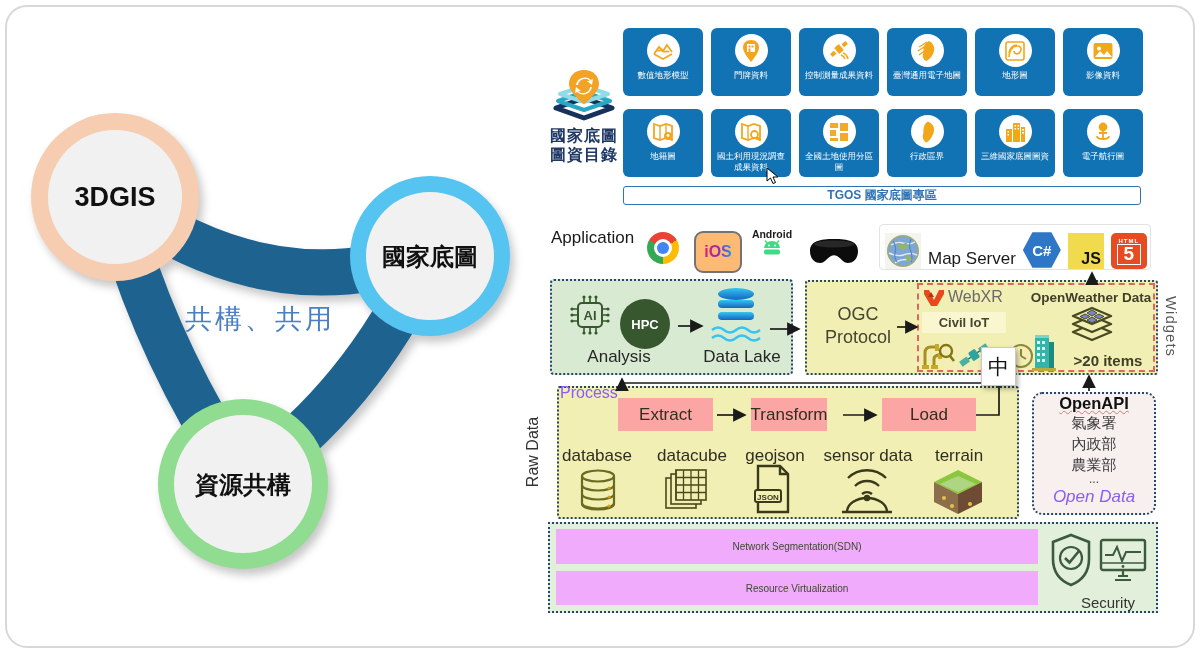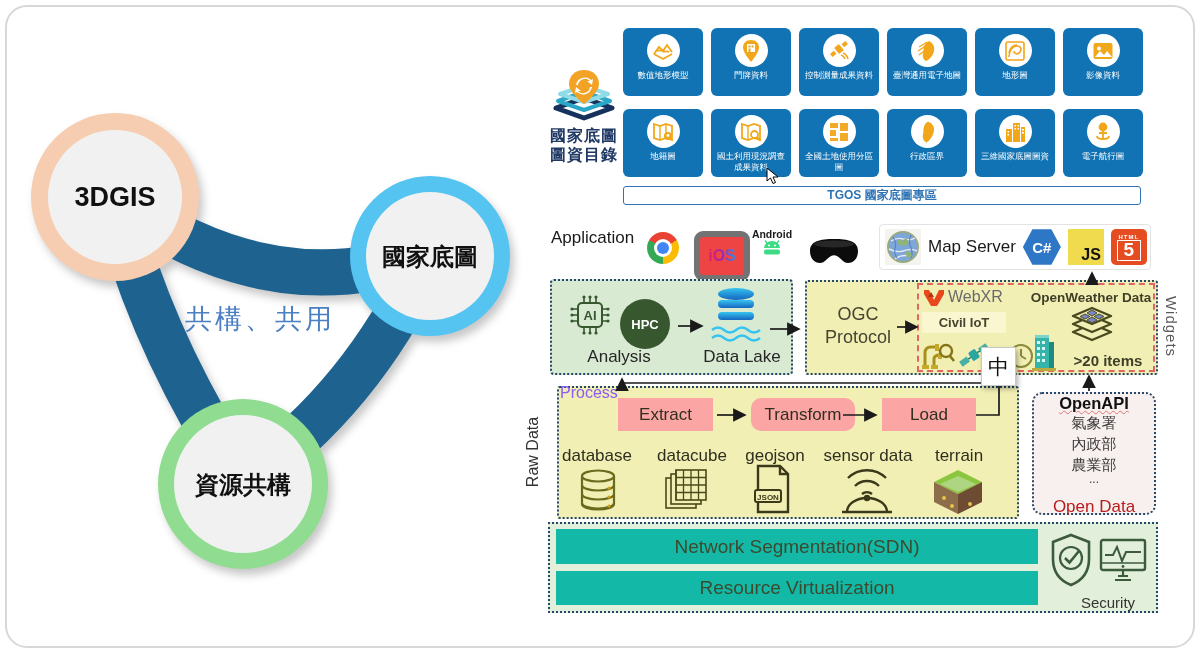--- a/index.html
+++ b/index.html
@@ -21,25 +21,25 @@
   .tile .circ{width:33px;height:33px;border-radius:50%;background:#fff;margin-top:6px;display:flex;align-items:center;justify-content:center;}
   .tile .tlabel{color:#fff;font-size:8.5px;line-height:1.25;text-align:center;margin-top:3px;padding:0 3px;}
   #tgos-bar{left:623px;top:186px;width:516px;height:17px;background:#fff;border:1px solid #2e74b5;border-radius:3px;display:flex;align-items:center;justify-content:center;font-size:12px;font-weight:bold;color:#2e74b5;cursor:pointer;}
 
   
   #app-label{left:551px;top:228px;font-size:17px;color:#1a1a1a;}
   .chrome{left:647px;top:232px;width:32px;height:32px;border-radius:50%;
      background:conic-gradient(from -60deg,#ea4335 0deg 120deg,#fbbc05 120deg 240deg,#34a853 240deg 360deg);}
   .chrome::before{content:"";position:absolute;left:7px;top:7px;width:18px;height:18px;border-radius:50%;background:#fff;}
   .chrome::after{content:"";position:absolute;left:10px;top:10px;width:12px;height:12px;border-radius:50%;background:#4285f4;}
-  #ios-card{left:694px;top:231px;width:44px;height:38px;background:#ef4444;border:6px solid #737373;border-radius:9px;display:flex;align-items:center;justify-content:center;}
+  #ios-card{left:694px;top:231px;width:44px;height:38px;background:#fdba74;border:2px solid #737373;border-radius:9px;display:flex;align-items:center;justify-content:center;}
   #ios-card span{font-size:16px;font-weight:bold;background:linear-gradient(90deg,#e91e63,#9c27b0,#2196f3);-webkit-background-clip:text;background-clip:text;color:transparent;}
   #android-card{left:746px;top:228px;width:52px;height:40px;text-align:center;}
   #android-card .atxt{font-size:10.5px;font-weight:bold;color:#1a1a1a;}
-  #mapserver-card{left:879px;top:224px;width:272px;height:46px;background:#fff;border:1px solid #e3e3e3;border-radius:4px;display:flex;align-items:center;gap:7px;padding-left:5px;box-sizing:border-box;}
+  #mapserver-card{left:879px;top:224px;width:272px;height:46px;background:#fff;border:1px solid #e3e3e3;border-radius:4px;display:flex;align-items:flex-end;gap:7px;padding-left:5px;box-sizing:border-box;}
   #mapserver-card .mslabel{font-size:17px;color:#1a1a1a;white-space:nowrap;}
   .csharp{width:38px;height:38px;background:#2e77c6;clip-path:polygon(25% 3%,75% 3%,100% 50%,75% 97%,25% 97%,0% 50%);display:flex;align-items:center;justify-content:center;color:#fff;font-size:15px;font-weight:bold;}
   .jsbadge{width:36px;height:36px;background:#f0db4f;display:flex;align-items:flex-end;justify-content:flex-end;}
   .jsbadge span{font-size:16px;font-weight:bold;color:#111;padding:0 3px 1px 0;}
   .htmlbadge{width:36px;height:36px;background:#e54c21;border-radius:5px;display:flex;flex-direction:column;align-items:center;justify-content:center;color:#fff;}
   .htmlbadge .h5t{font-size:6px;font-weight:bold;letter-spacing:1px;}
   .htmlbadge .h5n{font-size:19px;font-weight:bold;line-height:18px;border:1px solid #fff;padding:0 6px 1px 6px;}
 
   
   #analysis-box{left:550px;top:279px;width:243px;height:96px;border-radius:4px;}
@@ -59,35 +59,35 @@
   #widgets-side{left:1121px;top:318px;width:100px;text-align:center;transform:rotate(90deg);font-size:15px;color:#595959;letter-spacing:1px;}
 
   
   #ime-btn{left:981px;top:347px;width:33px;height:37px;background:#fff;border:1px solid #c9c9c9;box-shadow:2px 3px 5px rgba(0,0,0,.3);display:flex;align-items:center;justify-content:center;font-size:21px;color:#111;z-index:30;cursor:pointer;}
 
   
   #process-box{left:557px;top:386px;width:462px;height:133px;border-radius:3px;}
   #process-label{left:560px;top:384px;font-size:16px;color:#8b5cf6;z-index:5;}
   .etl{position:absolute;top:398px;height:33px;background:#fca5a5;display:flex;align-items:center;justify-content:center;font-size:17px;color:#2f2f1f;}
   #etl-extract{left:618px;width:95px;}
-  #etl-transform{left:751px;width:104px;border-radius:10px;}
+  #etl-transform{left:751px;width:76px;}
   #etl-load{left:882px;width:94px;}
   .dtype{position:absolute;top:446px;font-size:17px;color:#2f2f1f;text-align:center;}
   #raw-data-side{left:478px;top:443px;width:110px;text-align:center;transform:rotate(-90deg);font-size:16px;color:#333;}
 
   
   #openapi-box{left:1032px;top:392px;width:124px;height:123px;background:#f8f0ee;border-radius:10px;text-align:center;}
   #openapi-title{font-size:16.5px;font-weight:bold;color:#111;text-decoration:underline wavy #dd7777 1px;}
   .agency{font-family:"DejaVu Serif",serif;font-size:15px;color:#3a3a3a;line-height:21px;}
   #openapi-dots{font-size:12px;color:#444;line-height:6px;}
-  #opendata-label{font-size:17px;color:#b91c1c;margin-top:15px;}
+  #opendata-label{font-size:17px;color:#8b5cf6;margin-top:5px;font-style:italic;}
 
   
   #infra-box{left:548px;top:522px;width:610px;height:91px;background:#e2efda;}
-  .infra-bar{position:absolute;height:35px;width:482px;left:556px;background:#14b8a6;display:flex;align-items:center;justify-content:center;font-size:19px;color:#3c4a2e;}
+  .infra-bar{position:absolute;height:35px;width:482px;left:556px;background:#f0abfc;display:flex;align-items:center;justify-content:center;font-size:10px;color:#3c4a2e;}
   #security-label{left:1063px;top:594px;width:90px;text-align:center;font-size:15px;color:#333;}
 
   svg{display:block;}
   .noptr{pointer-events:none;}
 </style>
 </head>
 <body>
 
 <div id="stage">
   <div class="frame"></div>

